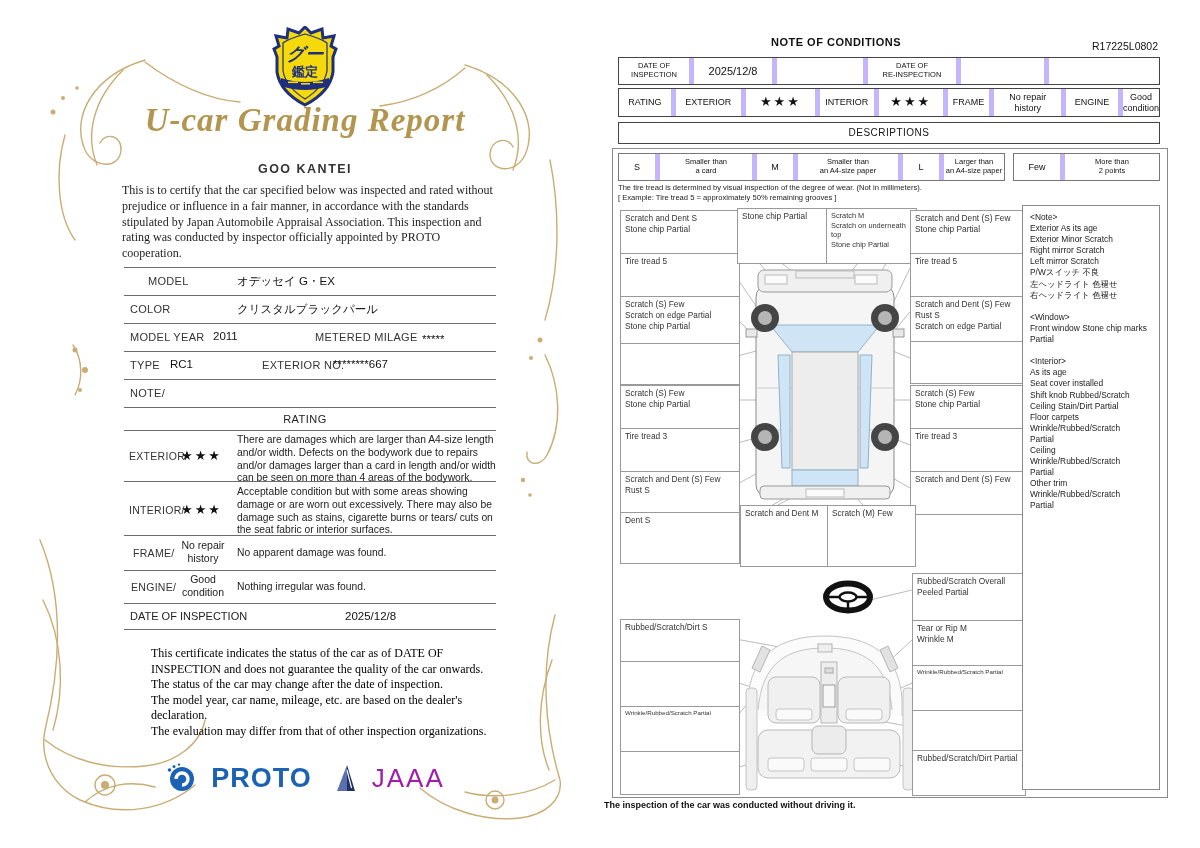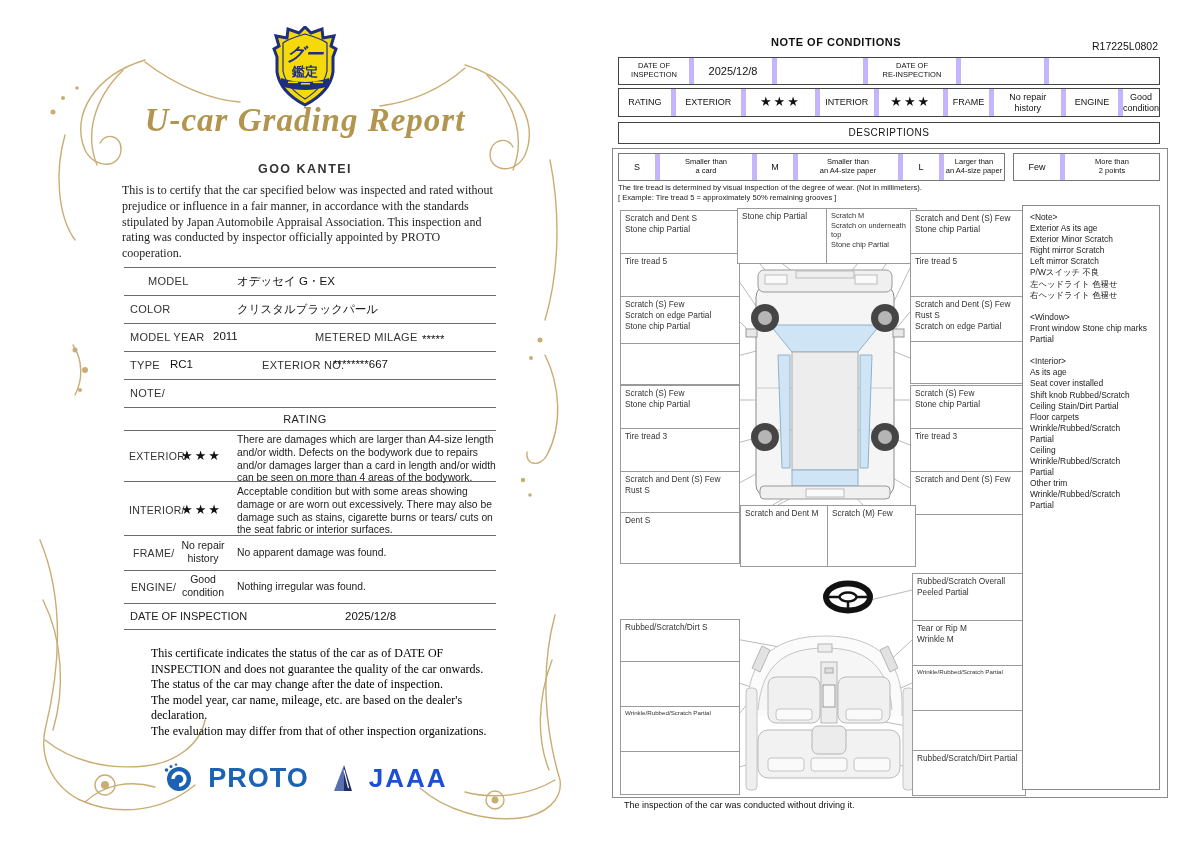--- a/index.html
+++ b/index.html
@@ -148,21 +148,21 @@
       <circle cx="4.5" cy="8" r="1.8" fill="#1b62b5"></circle>
         <circle cx="9" cy="4.5" r="1.5" fill="#1b62b5"></circle>
         <circle cx="14" cy="2.6" r="1.2" fill="#1b62b5"></circle>
     </svg>
     <span style="font-size:27px;font-weight:800;color:#1b62b5;letter-spacing:1px">PROTO</span>
     <svg width="24" height="32" viewBox="0 0 24 32" style="margin-left:8px">
       <polygon points="3,29 13,3 13,29" fill="#5a6fae"></polygon>
       <polygon points="13,3 21,29 13,29" fill="#222f63"></polygon>
       <line x1="13" y1="8" x2="17.5" y2="26" stroke="#fff" stroke-width="1.2"></line>
     </svg>
-    <span style="font-size:26px;font-weight:700;color:#1d4ed8;letter-spacing:2px">JAAA</span>
+    <span style="font-size:26px;font-weight:400;color:#a21caf;letter-spacing:2px">JAAA</span>
   </div>
 </div>
 
 <div id="rp">
 
   <div class="abs" style="left:96px;top:36px;width:280px;text-align:center;font-size:11px;font-weight:bold;letter-spacing:.5px;color:#111">NOTE OF CONDITIONS</div>
   <div class="abs" style="left:418px;top:40px;width:140px;text-align:right;font-size:10.5px;color:#111">R17225L0802</div>
 
   <div class="trow" style="left:18px;top:57px;width:540px;height:26px">
     <div class="tsmall" style="width:70px">DATE OF
@@ -375,14 +375,14 @@
 Floor carpets
 Wrinkle/Rubbed/Scratch
 Partial
 Ceiling
 Wrinkle/Rubbed/Scratch
 Partial
 Other trim
 Wrinkle/Rubbed/Scratch
 Partial</div>
 
-  <div class="abs" style="left:24px;top:800px;font-size:9px;color:#111;font-weight:400">The inspection of the car was conducted without driving it.</div>
+  <div class="abs" style="left:4px;top:800px;font-size:9px;color:#111;font-weight:700">The inspection of the car was conducted without driving it.</div>
 </div>
 
 </body></html>

